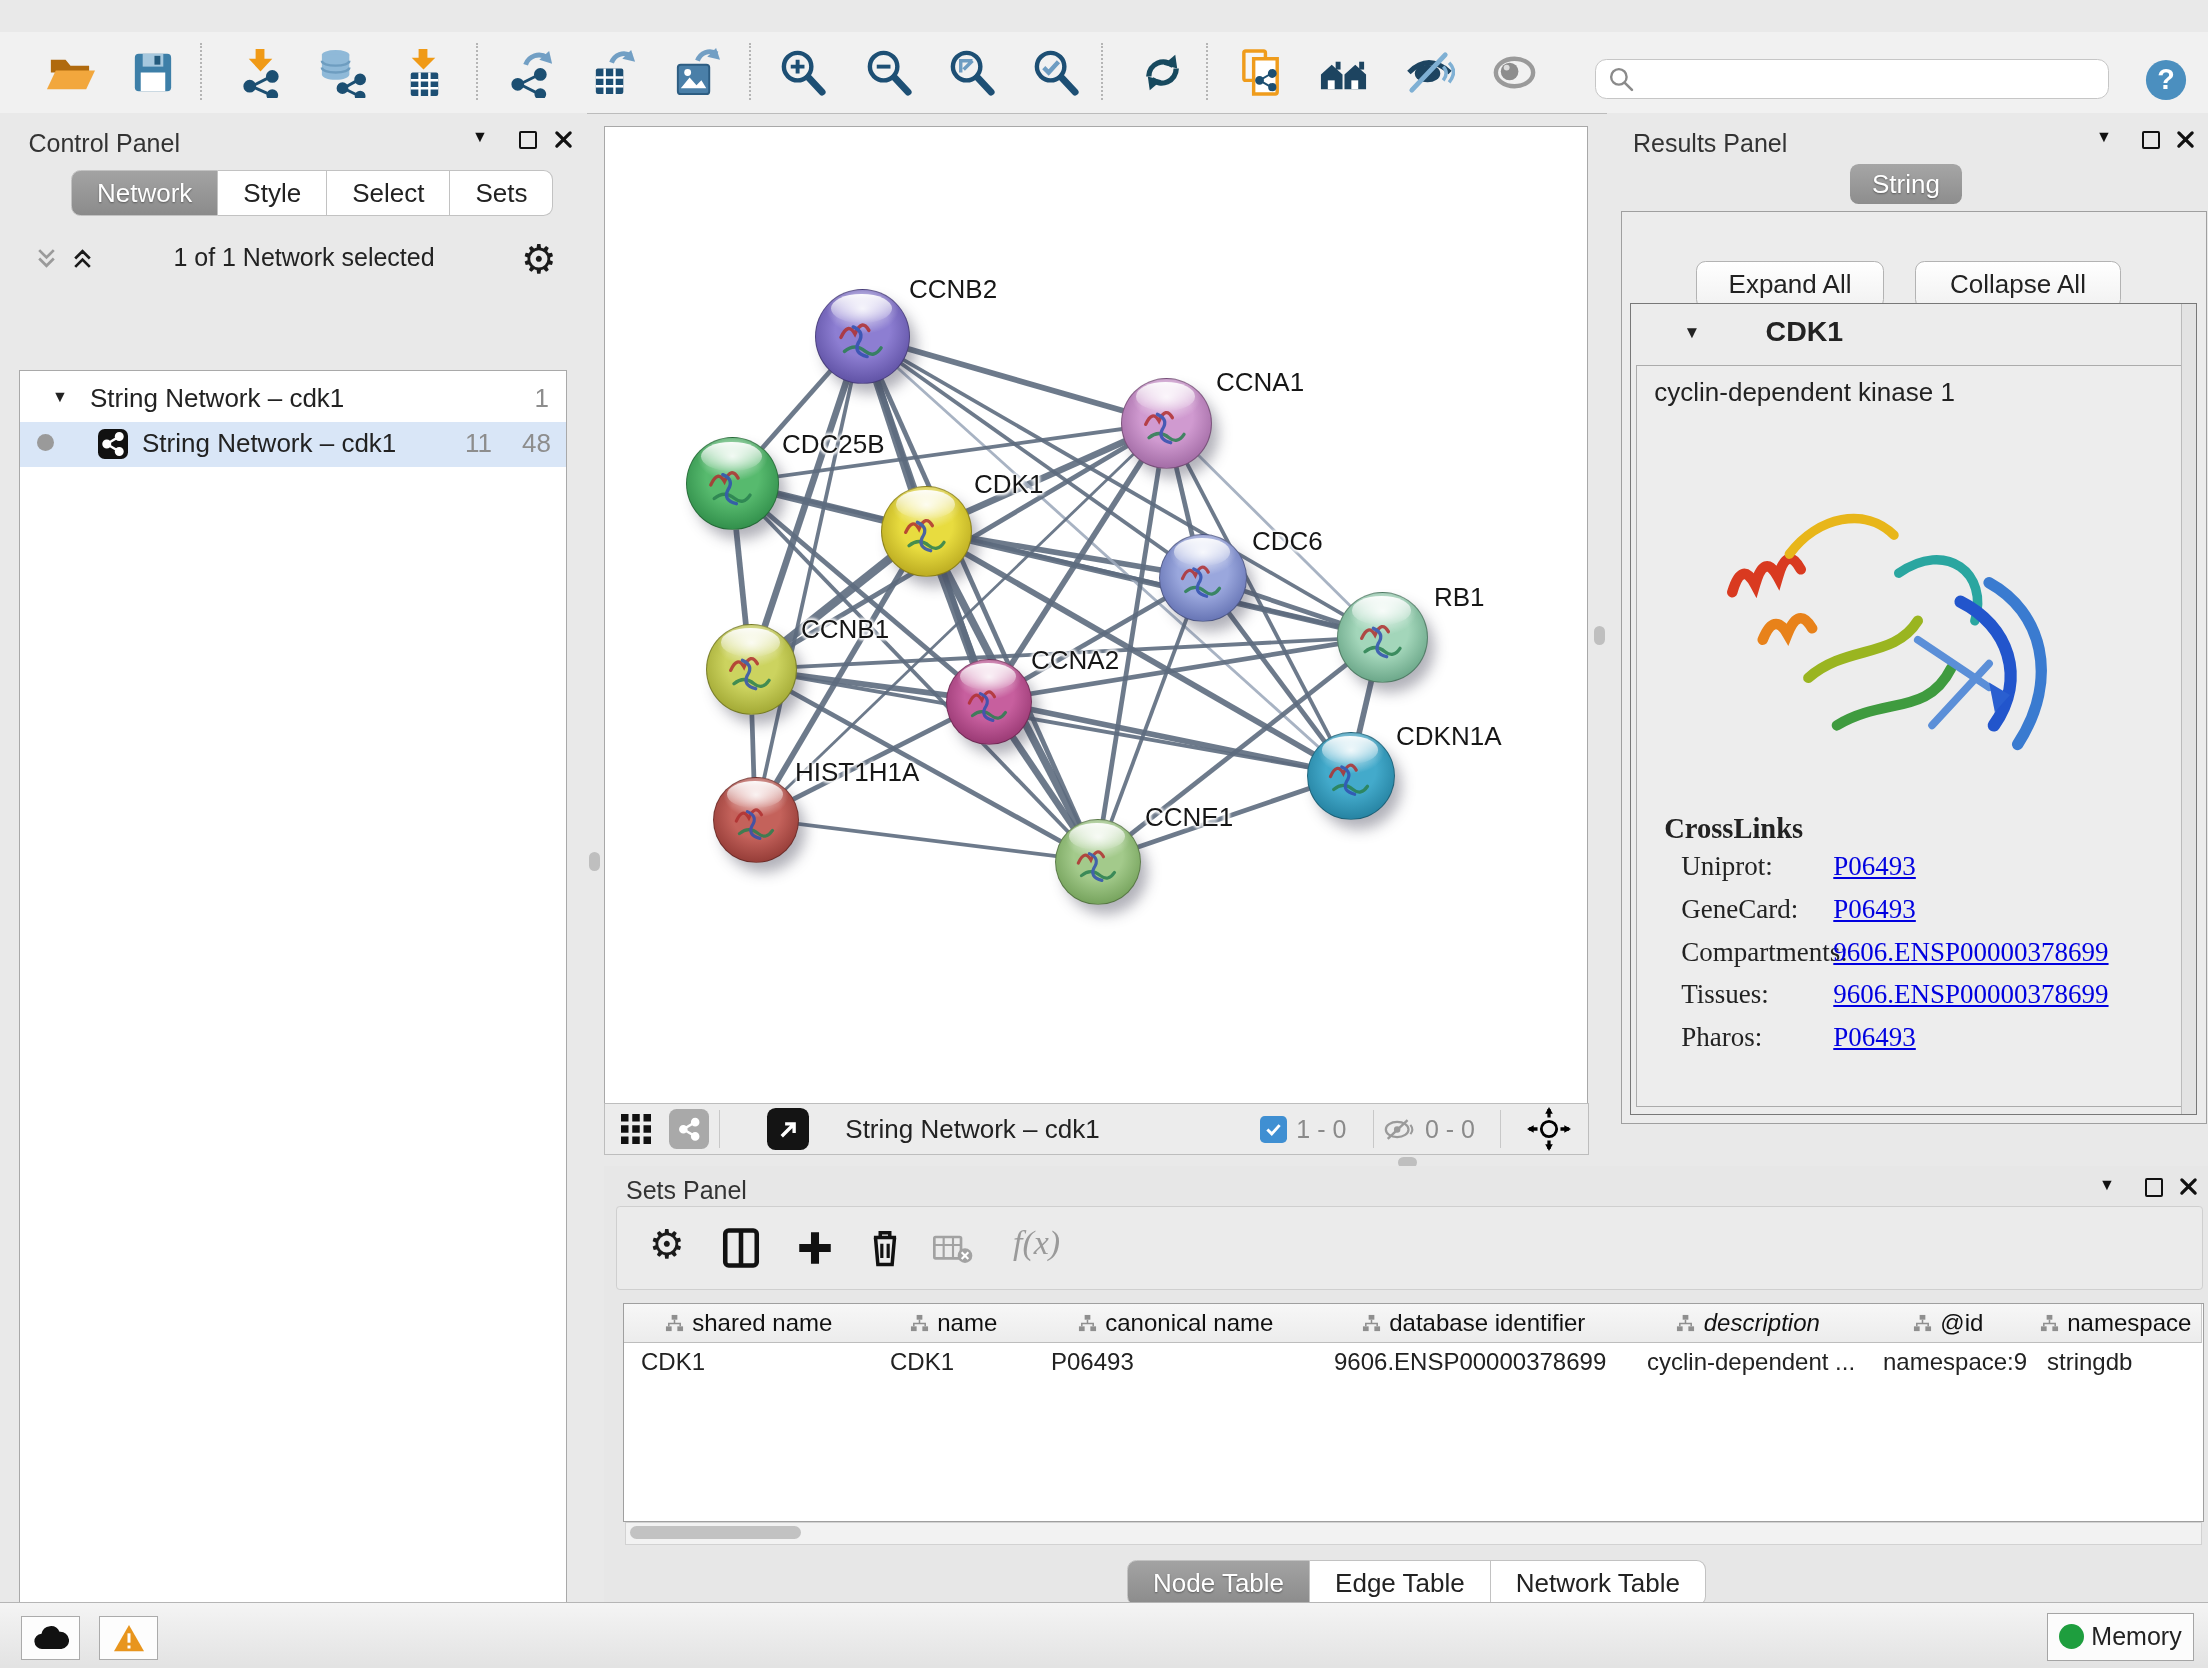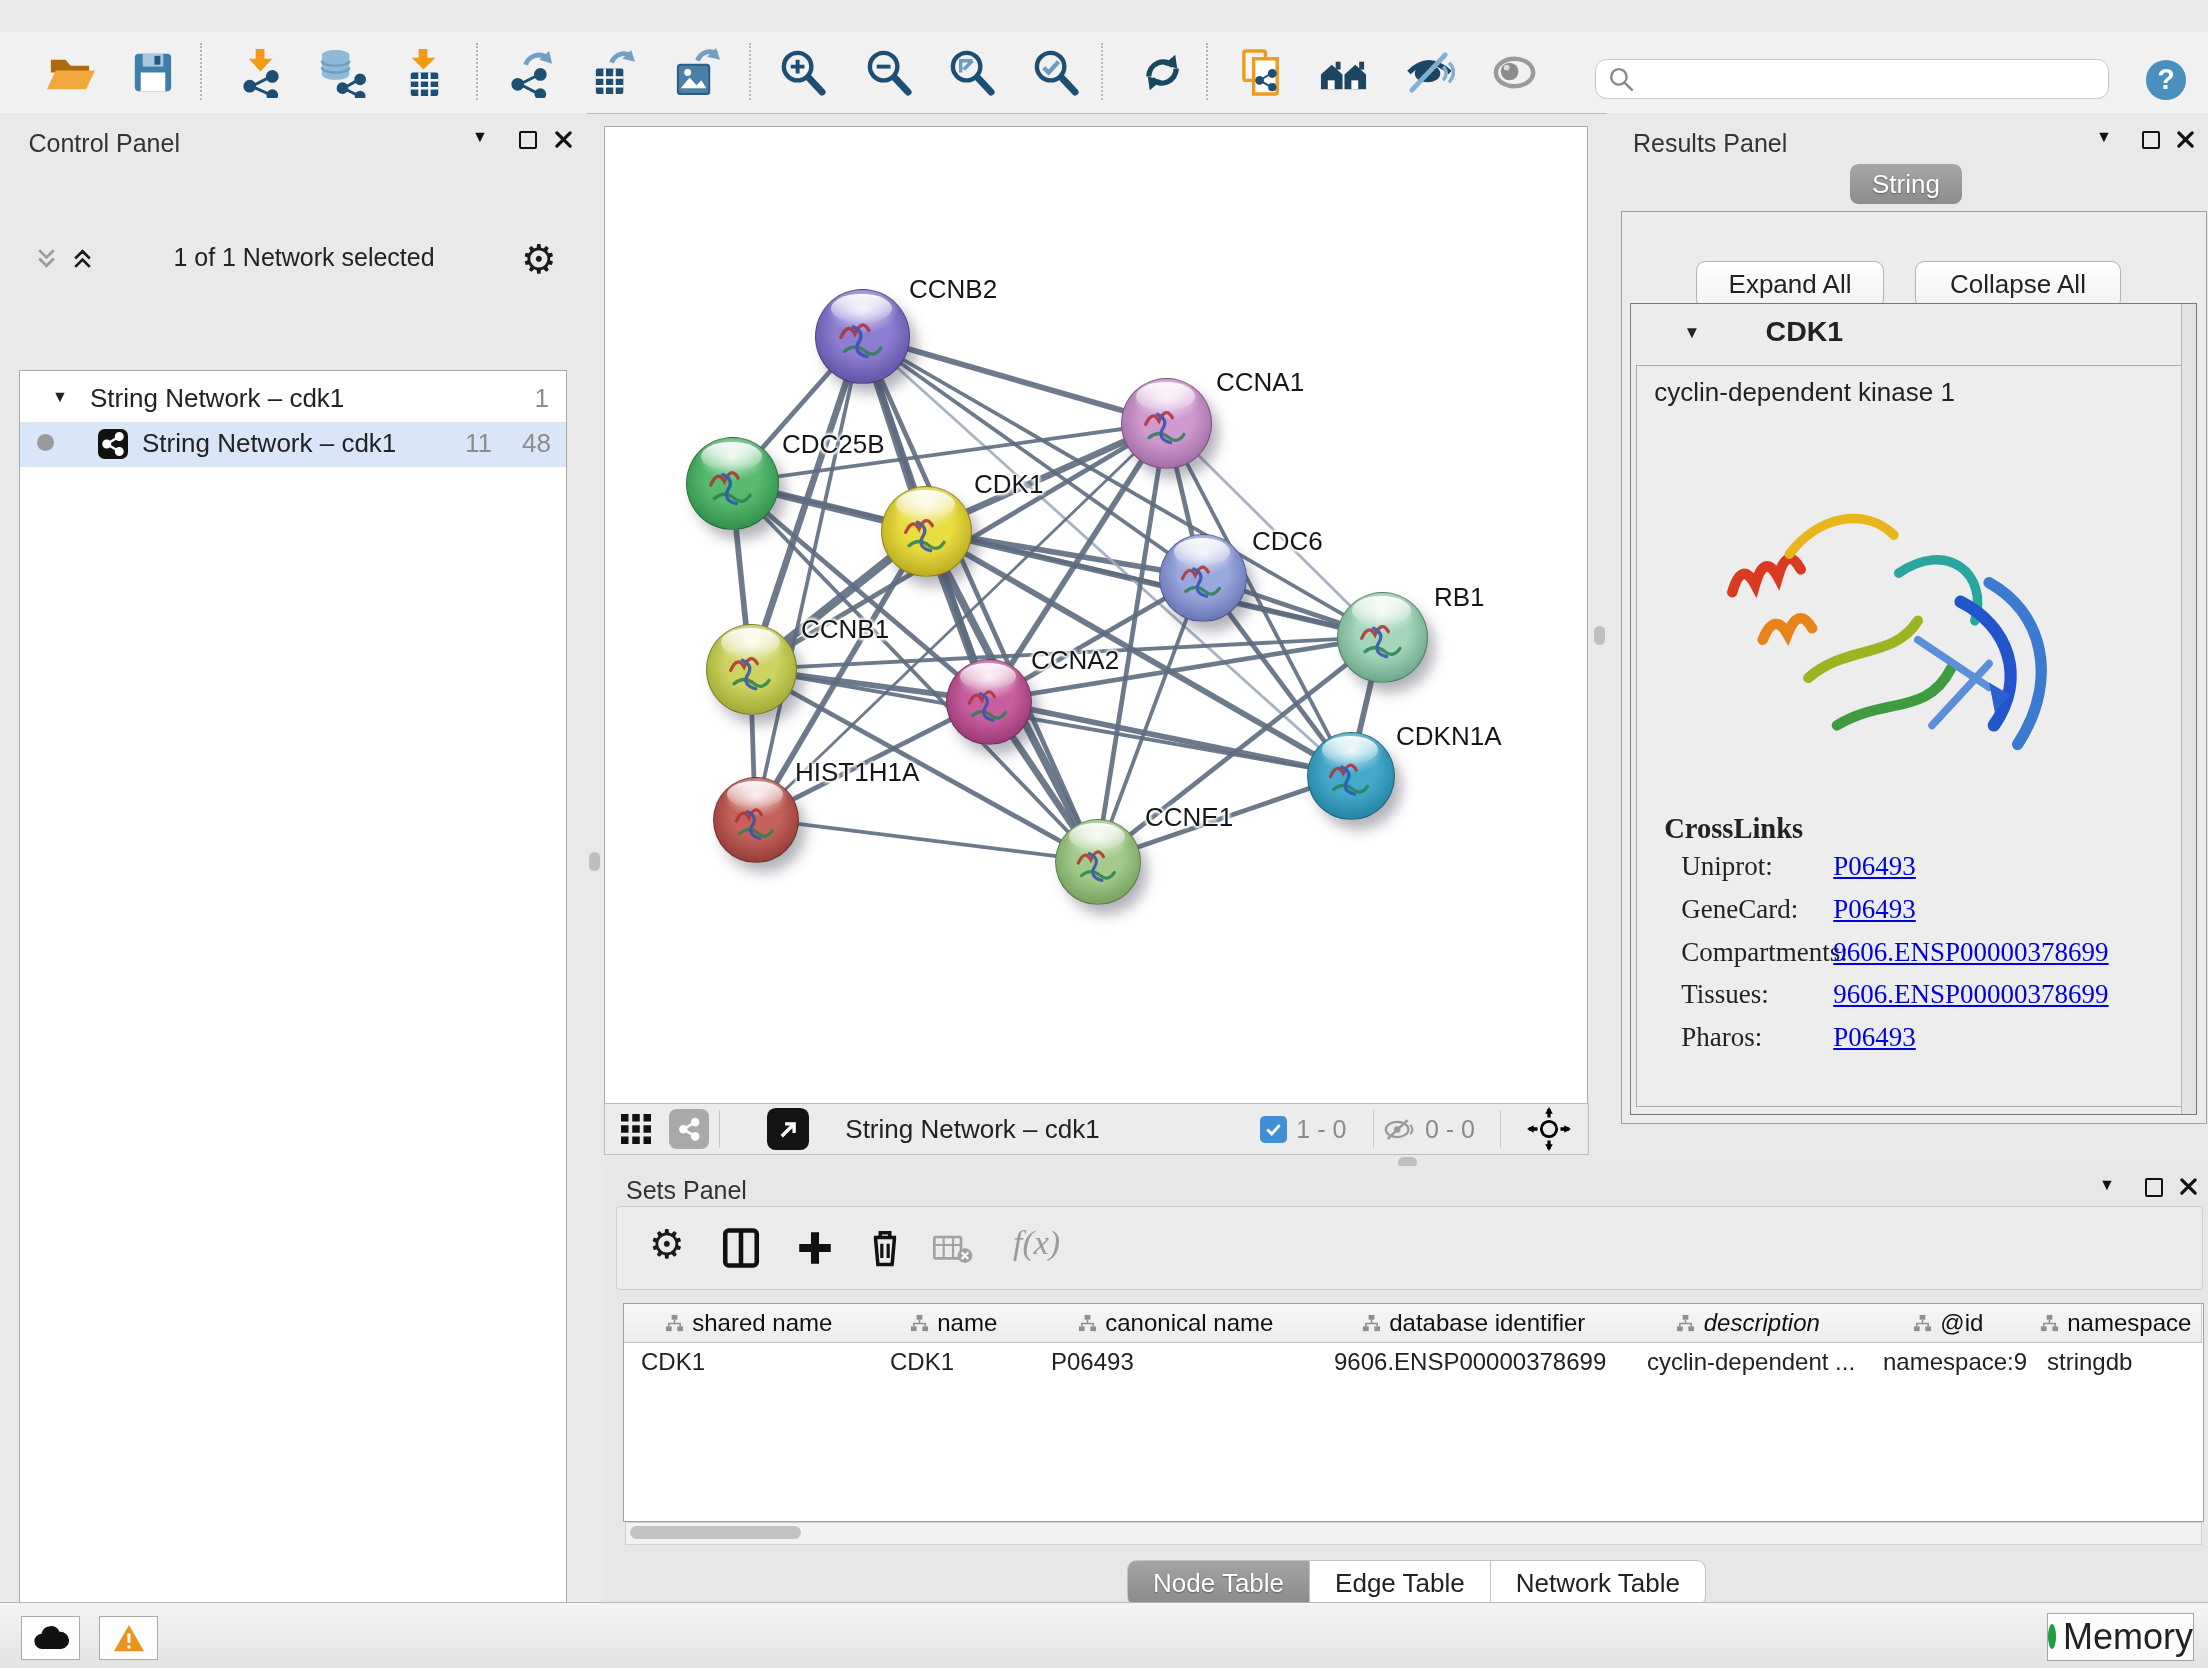--- a/index.html
+++ b/index.html
@@ -67,21 +67,21 @@
   .td{position:absolute;top:40px;height:36px;font-size:24px;padding-left:17px;display:flex;align-items:center;
       overflow:hidden;white-space:nowrap;}
   #hscroll{left:625px;top:1522px;width:1575px;height:21px;background:#f2f2f2;border:1px solid #d2d2d2;}
   #hthumb{position:absolute;left:3.8px;top:2.9px;width:171px;height:13.3px;background:#c2c2c2;border-radius:7.6px;}
   
   #bottombar{left:0;top:1602px;width:2208px;height:67px;background:linear-gradient(#f4f4f4,#e2e2e2);
              border-top:1.9px solid #b5b5b5;}
   .foot-btn{top:13.3px;width:57px;height:42px;background:#fdfdfd;border:1.9px solid #ababab;display:flex;
             align-items:center;justify-content:center;}
   #memory-btn{left:2047px;top:9.5px;width:145px;height:46px;background:#fcfcfc;border:1.9px solid #a5a5a5;
-              display:flex;align-items:center;gap:7px;justify-content:center;font-size:36px;}
+              display:flex;align-items:center;gap:7px;justify-content:center;font-size:25px;}
   .gear-glyph{font-size:40px;line-height:40px;color:#1a1a1a;}
   .fx{font-family:"Liberation Serif","DejaVu Serif",serif;font-style:italic;font-size:34px;color:#9a9a9a;}
 </style>
 </head>
 <body>
 
 <div id="app">
 
 
   <div id="toolbar" class="abs">
@@ -220,20 +220,26 @@
     </svg>
   </div>
 
   <div class="abs" style="left:0;top:113px;width:587px;height:1488px;background:#e9e9e9">
     <div class="abs panel-title" style="left:28.5px;top:16px">Control Panel</div>
     <div class="abs win-tri panel-ctl" style="left:472px;top:15px">▼</div>
     <div class="abs win-float panel-ctl" style="left:519px;top:18px"></div>
     <svg class="abs panel-ctl" style="left:554px;top:17px;width:19px;height:19px" viewBox="0 0 20 20">
       <path d="M3 3l14 14M17 3L3 17" stroke="#111" stroke-width="3.4" stroke-linecap="round"></path>
     </svg>
+    <div id="cp-tabs" class="abs tabbar" style="left:71px;top:57px">
+        <div class="tab first sel">Network</div>
+        <div class="tab">Style</div>
+        <div class="tab">Select</div>
+        <div class="tab last">Sets</div>
+      </div>
     <svg class="abs" style="left:34px;top:133px;width:25px;height:25px" viewBox="0 0 24 24">
       <path d="M5 4l7 7 7-7M5 12l7 7 7-7" fill="none" stroke="#9a9a9a" stroke-width="2.6"></path>
     </svg>
     <svg class="abs" style="left:70px;top:133px;width:25px;height:25px" viewBox="0 0 24 24">
       <path d="M5 20l7-7 7 7M5 12l7-7 7 7" fill="none" stroke="#1a1a1a" stroke-width="2.6"></path>
     </svg>
     <div class="abs" style="left:114px;top:130px;width:380px;text-align:center;font-size:25px">1 of 1 Network selected</div>
     <div class="abs gear-glyph panel-ctl" style="left:521px;top:126px">⚙</div>
 
     <div id="tree-box" class="abs">

